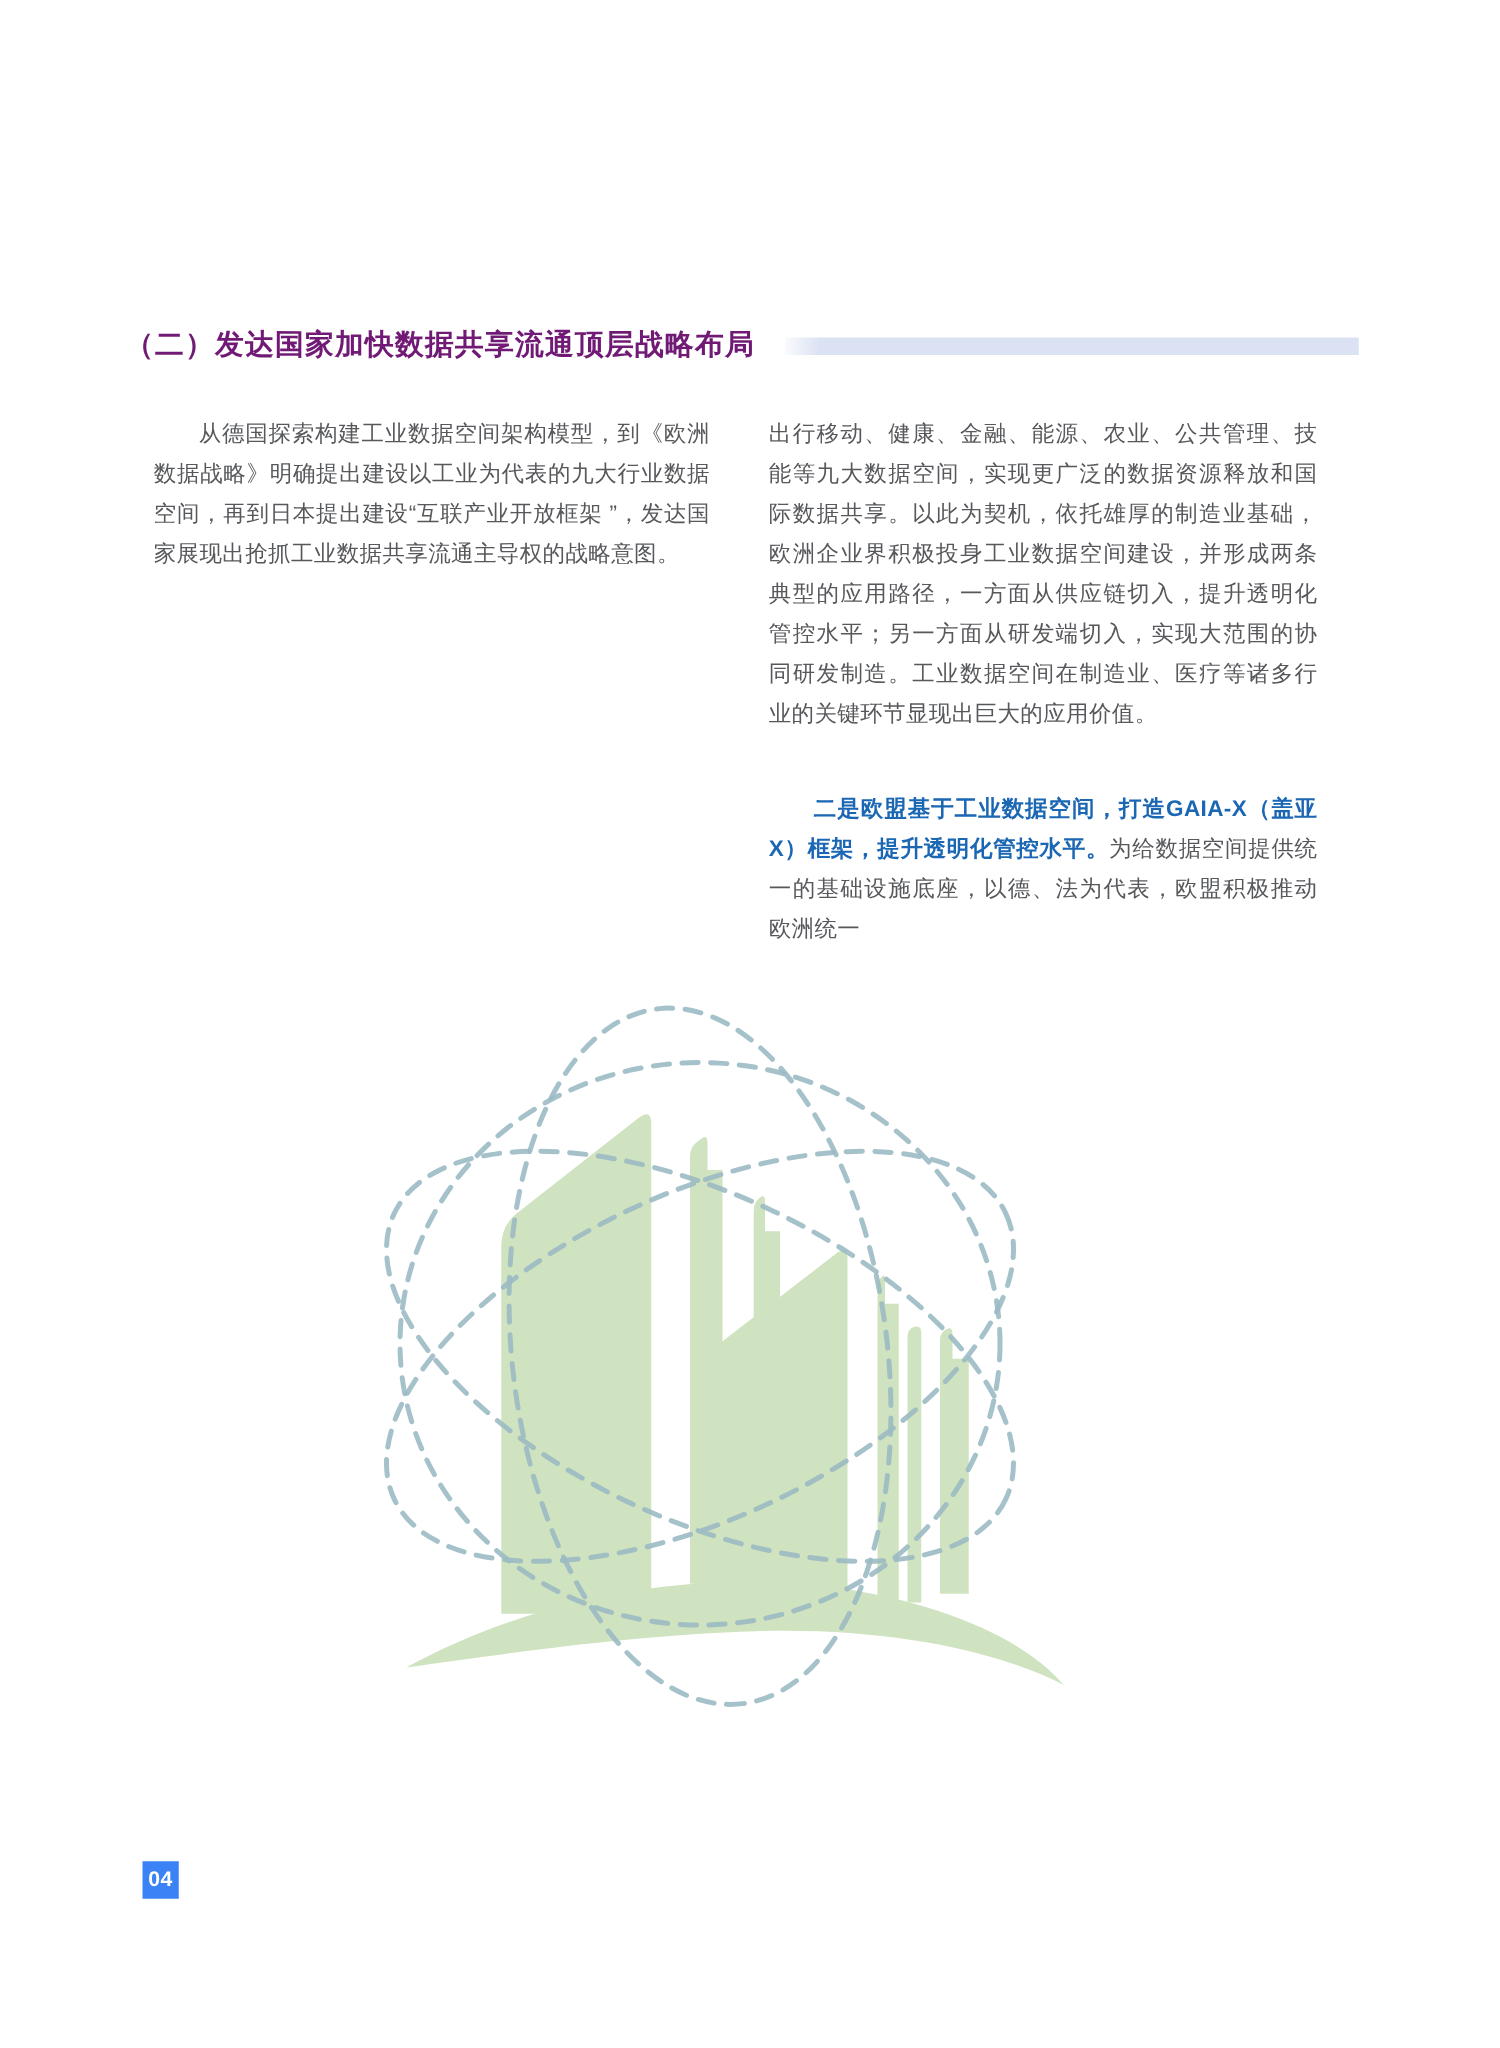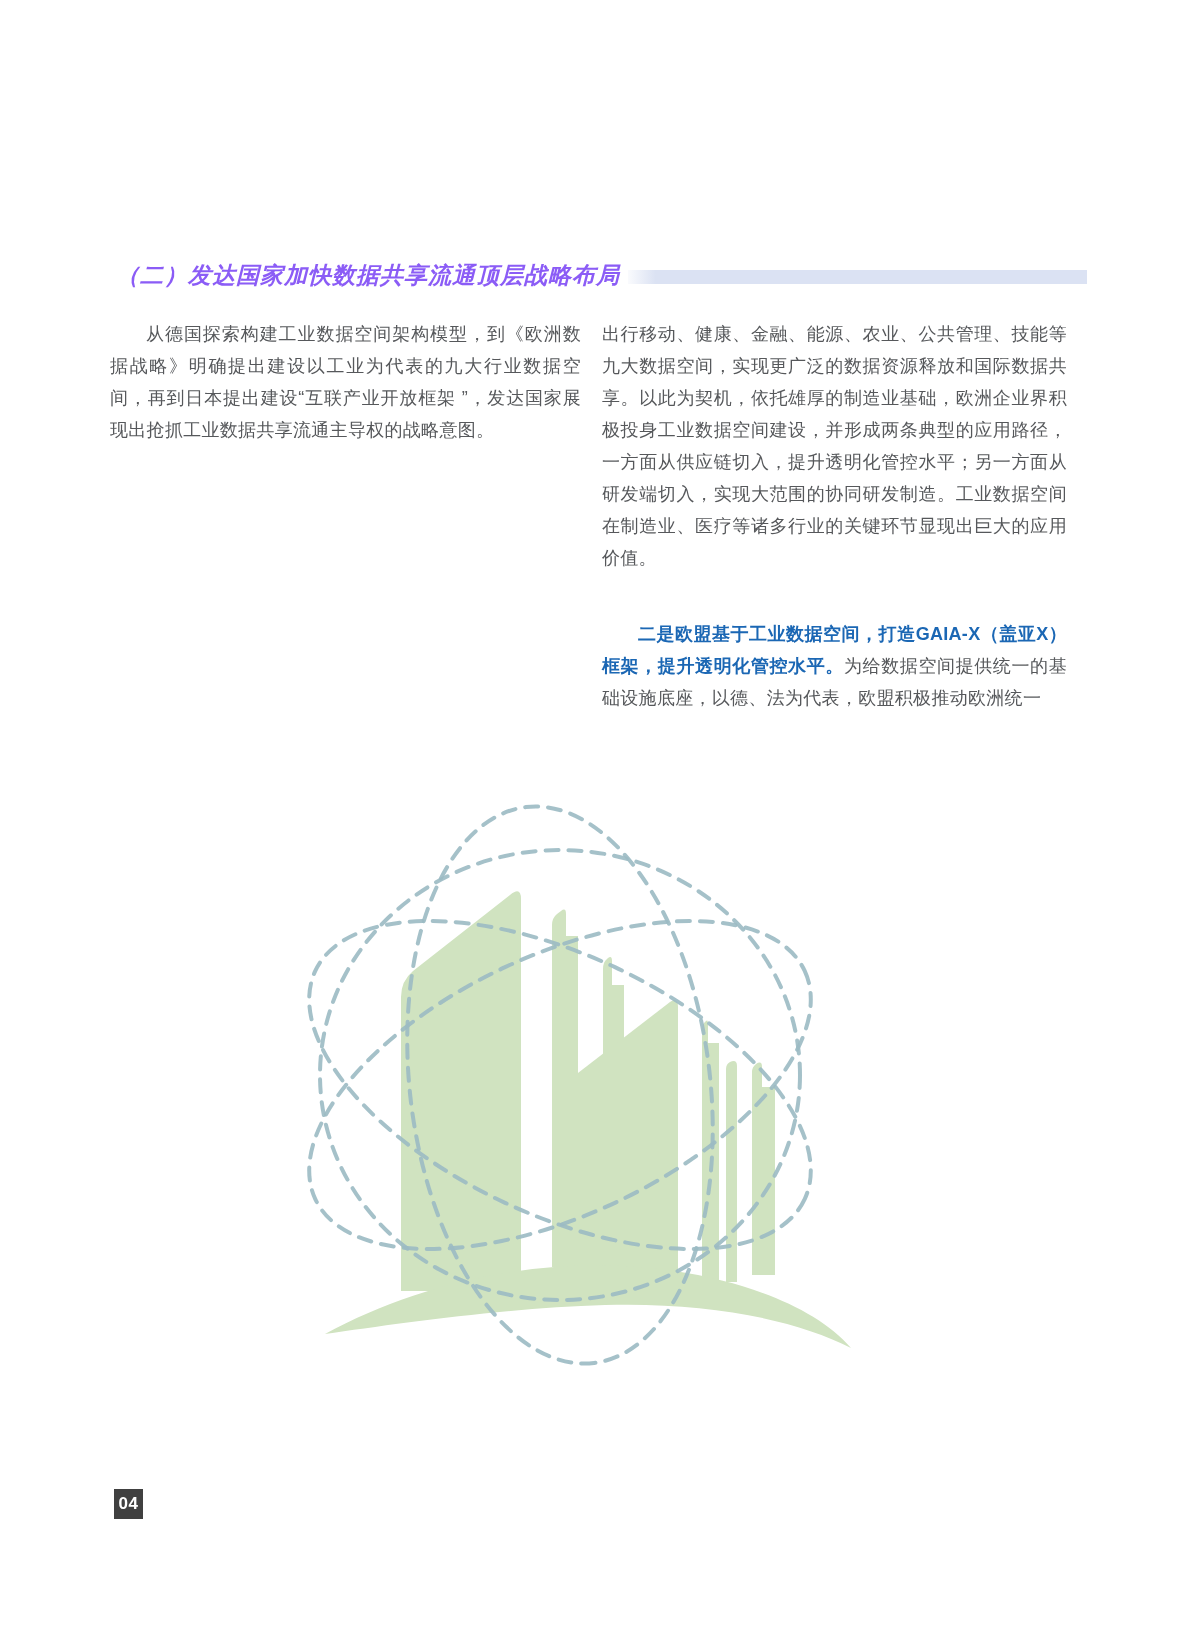--- a/index.html
+++ b/index.html
@@ -7,52 +7,52 @@
     width:1200px;height:1638px;
     background:#ffffff;
     font-family:"Liberation Sans","DejaVu Sans",sans-serif;
     position:relative;overflow:hidden;
   }
   .page{position:absolute;inset:0;width:1200px;height:1638px;background:#ffffff;}
 
   
   .heading-row{position:absolute;left:100px;top:260px;width:990px;height:36px;}
   .heading{
-    position:absolute;left:16px;top:0;
-    font-size:23px;font-weight:bold;color:#8b5cf6;
-    letter-spacing:1px;white-space:nowrap;font-style:italic;
+    position:absolute;left:0;top:0;
+    font-size:23px;font-weight:bold;color:#701a75;
+    letter-spacing:1px;white-space:nowrap;
   }
   .heading-bar{
     position:absolute;left:528px;top:10px;width:459px;height:14px;
     background:linear-gradient(to right, rgba(219,226,243,0.15), #dbe2f3 6%, #dbe2f3);
   }
 
   
   .col{position:absolute;top:318px;color:#56585b;}
   .col-left{left:110px;width:471px;}
   .col-right{left:602px;width:465px;}
   .col p{
-    margin:0;
+    margin:13px;
     font-size:18px;line-height:32px;
     text-align:justify;
     letter-spacing:0.3px;
   }
   .col p + p{margin-top:44px;}
   .col p.indent{text-indent:2em;}
   .col p b{color:#1b67b4;font-weight:bold;}
 
   
   .watermark{position:absolute;left:275px;top:785px;width:580px;height:620px;}
   .wm-green{fill:#d0e3c0;}
   .wm-orbit{fill:none;stroke:#9bbac3;stroke-width:4;stroke-dasharray:13 10;stroke-linecap:round;opacity:0.9;}
 
   
   .page-badge{
     position:absolute;left:114px;top:1489px;width:29px;height:30px;
-    background:#404040;color:#ffffff;
+    background:#3b82f6;color:#ffffff;
     font-size:17px;font-weight:bold;
     display:flex;align-items:center;justify-content:center;
     letter-spacing:0.5px;
   }
 </style>
 </head>
 <body>
 
 <div class="page">
 

